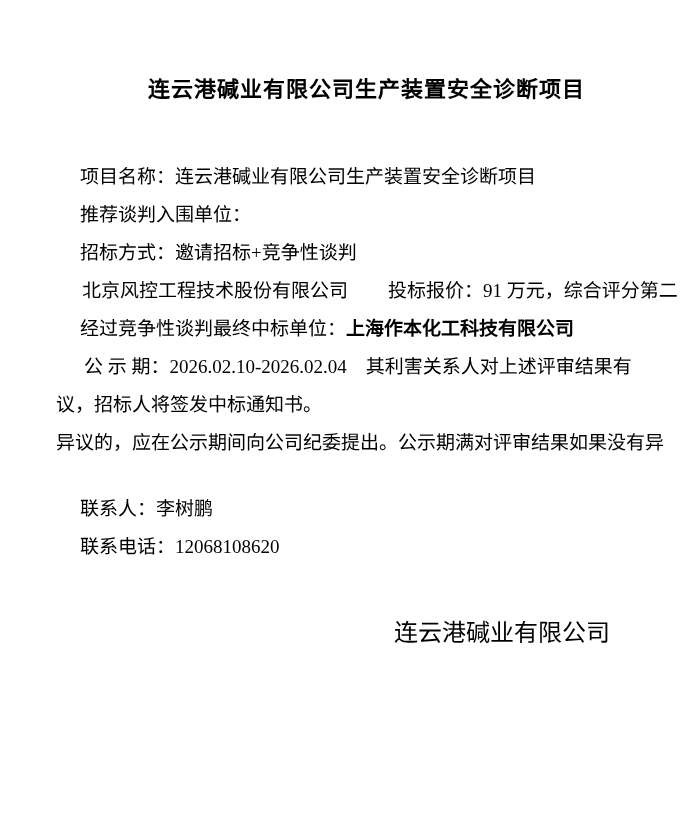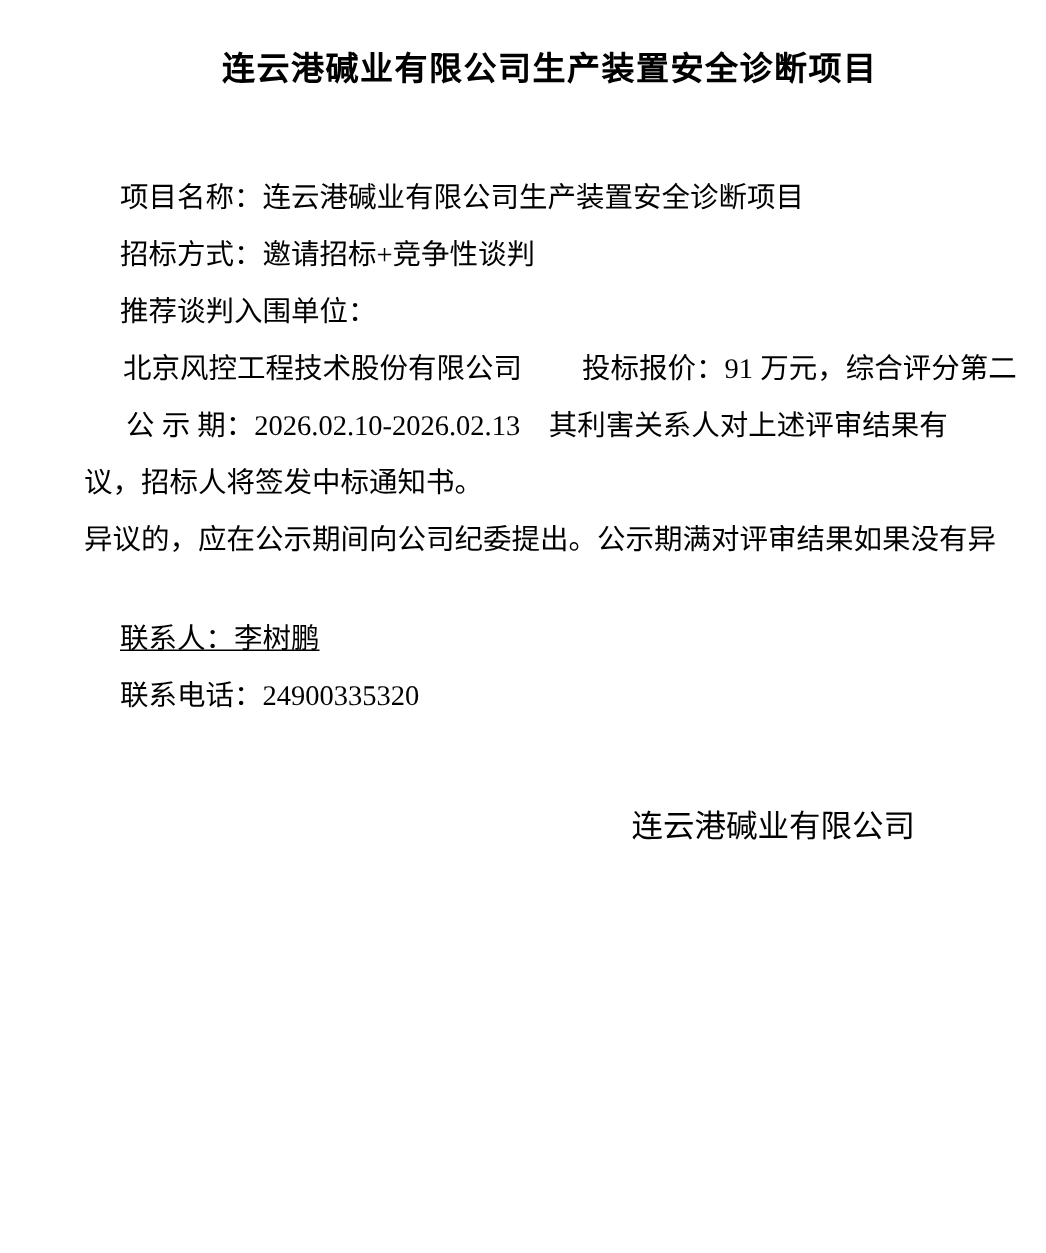--- a/index.html
+++ b/index.html
@@ -18,20 +18,21 @@
   }
   .title-block {
     padding-top: 26px;
     padding-left: 56px;
     padding-right: 20px;
     text-align: center;
     font-size: 22px;
     font-weight: bold;
     line-height: 40px;
     letter-spacing: 1px;
+    margin-top: 44px;
   }
   .body-block {
     margin-top: 48px;
     padding-left: 56px;
     padding-right: 20px;
     font-size: 19px;
     line-height: 38px;
     white-space: nowrap;
   }
   .body-block p {
@@ -41,55 +42,56 @@
     padding-left: 24px;
   }
   .ind-sup {
     padding-left: 26px;
   }
   .gap-lg { margin-right: 62px; }
   .gap-sm { margin-right: 40px; text-align: right; }
   .bold { font-weight: bold; }
   .pub-line { display: block; }
   .pub-first { padding-left: 28px; }
-  .contact-first { margin-top: 28px !important; text-decoration: underline; }
+  .contact-first { margin-top: 28px !important; }
   .footer-block {
     margin-top: 45px;
     padding-right: 87px;
     text-align: right;
-    font-size: 21px;
+    font-size: 24px;
     line-height: 44px;
   }
   .footer-block p { margin: 0; }
 </style>
 </head>
 <body>
 
 <div class="page">
 
   <div class="title-block">
     <div>连云港碱业有限公司生产装置安全诊断项目</div>
   </div>
 
   <div class="body-block">
     <p class="ind">项目名称：连云港碱业有限公司生产装置安全诊断项目</p>
+    <p class="ind">推荐谈判入围单位：</p>
     <p class="ind">招标方式：邀请招标+竞争性谈判</p>
-    <p class="ind">推荐谈判入围单位：</p>
 
 
     <p class="ind-sup"><span class="gap-sm">北京风控工程技术股份有限公司</span><span>投标报价：91 万元，综合评分第二</span></p>
 
+    <p class="ind"><span>经过竞争性谈判最终中标单位：</span><span class="bold">上海作本化工科技有限公司</span></p>
 
     <p>
-        <span class="pub-line pub-first">公 示 期：2026.02.10-2026.02.13　其利害关系人对上述评审结果有</span>
+        <span class="pub-line pub-first">公 示 期：2026.02.10-2026.02.04　其利害关系人对上述评审结果有</span>
         <span class="pub-line">议，招标人将签发中标通知书。</span>
         <span class="pub-line">异议的，应在公示期间向公司纪委提出。公示期满对评审结果如果没有异</span>
       </p>
 
     <p class="ind contact-first">联系人：李树鹏</p>
-    <p class="ind">联系电话：24900335320</p>
+    <p class="ind">联系电话：12068108620</p>
   </div>
 
   <div class="footer-block">
     <p>连云港碱业有限公司</p>
   </div>
 
 </div>
 
 </body></html>

